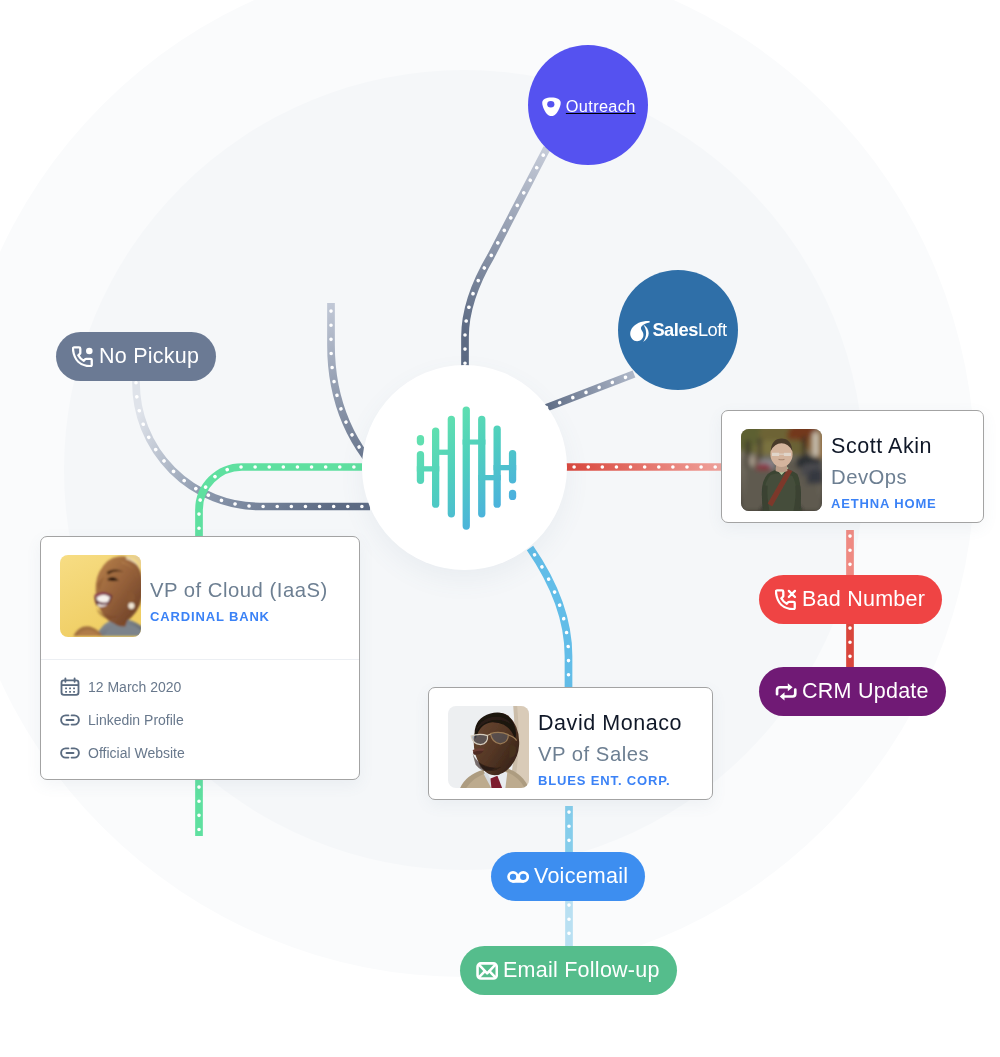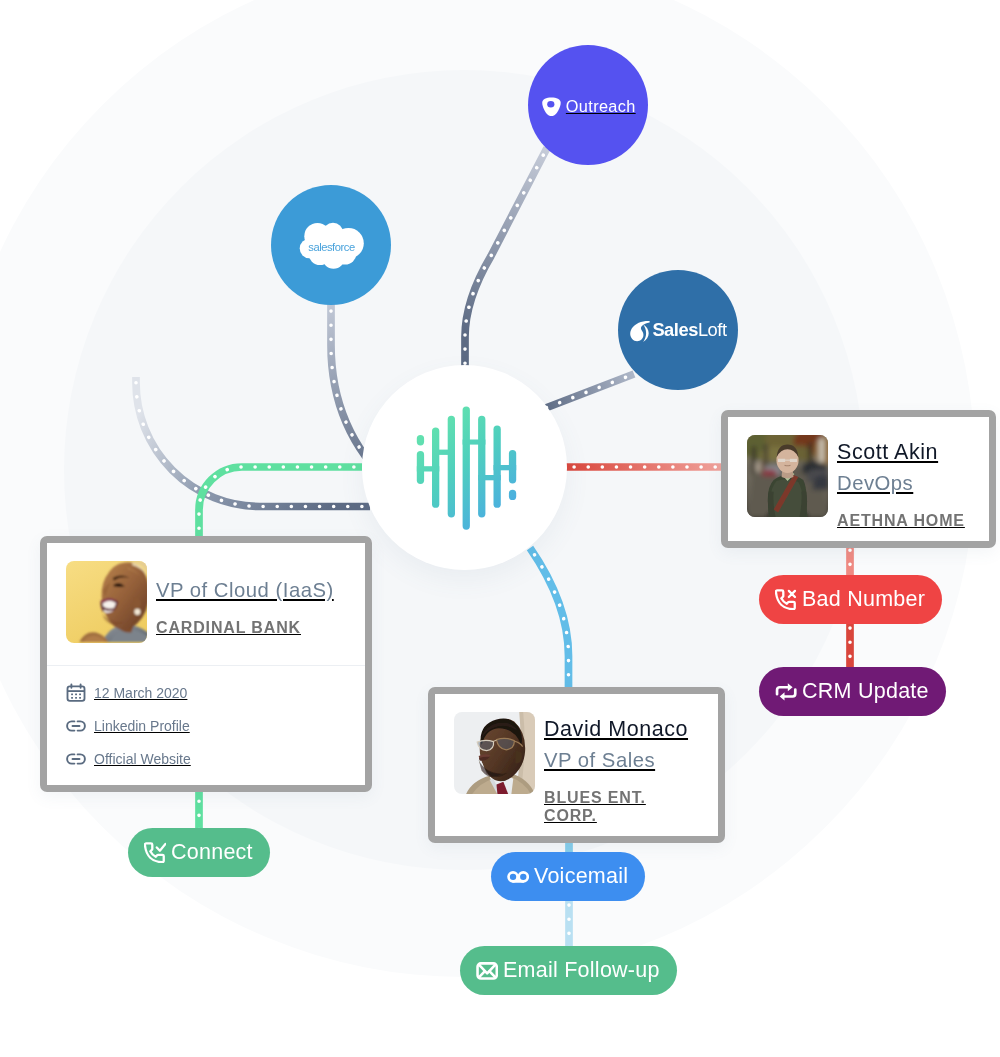--- a/index.html
+++ b/index.html
@@ -13,31 +13,31 @@
   .icircle{position:absolute;border-radius:50%;display:flex;align-items:center;
            justify-content:center;}
   .ilabel{color:#fff;font-size:16.3px;letter-spacing:.35px;line-height:1;}
 
   
   #hub{position:absolute;left:362px;top:365px;width:205px;height:205px;border-radius:50%;
        background:#fff;box-shadow:0 10px 26px rgba(90,110,140,.07);
        display:flex;align-items:center;justify-content:center;}
 
   
-  .card{position:absolute;background:#fff;border:7px solid #a3a3a3;border-radius:7px;
-        box-shadow:0 5px 16px rgba(90,110,140,.07);text-decoration:underline;}
+  .card{position:absolute;background:#fff;border:1px solid #a3a3a3;border-radius:7px;
+        box-shadow:0 5px 16px rgba(90,110,140,.07);}
   .crow{display:flex;padding:18px 18px 11px 19px;}
   .card.has-details .crow{padding-bottom:21.5px;}
   .cthumb{width:81px;height:82px;border-radius:8px;flex:0 0 auto;overflow:hidden;
           position:relative;}
   .cthumb svg{display:block;width:100%;height:100%;}
   .cinfo{margin-left:9px;display:flex;flex-direction:column;justify-content:center;padding-top:5px;}
   .cname{font-size:21.5px;color:#101828;line-height:1.18;letter-spacing:.55px;}
   .crole{font-size:20.3px;color:#6d7f92;line-height:1.3;margin-top:4.5px;letter-spacing:.5px;}
-  .ccomp{font-size:16px;font-weight:bold;color:#737373;letter-spacing:.85px;margin-top:16px;}
+  .ccomp{font-size:13px;font-weight:bold;color:#3b82f6;letter-spacing:.85px;margin-top:6px;}
   .cdetails{border-top:1px solid #eceff3;padding:14px 18px 13px 19px;}
   .drow{display:flex;align-items:center;height:26px;margin-bottom:7.3px;}
   .drow:last-child{margin-bottom:0;}
   .dicon{width:20px;height:20px;flex:0 0 auto;margin-right:8px;display:flex;
          align-items:center;justify-content:center;}
   .dicon svg{display:block;}
   .dtext{font-size:14px;color:#68788c;letter-spacing:0px;}
 
   
   .pill{position:absolute;display:flex;align-items:center;border-radius:25px;
@@ -168,35 +168,20 @@
 
   <div class="icircle" style="left:528px;top:45px;width:120px;height:120px;background:#5552f0;padding-top:2px;box-sizing:border-box;text-decoration:underline;">
     <svg width="19" height="19.5" viewBox="0 0 19 19.5" style="margin-right:4.5px;margin-left:2px;margin-top:1px;">
       <path d="M9.4 0.4C14.5 0.4 18.7 2.2 18.7 5.7 18.7 10.0 14.6 19.2 9.4 19.2
                4.2 19.2 0.2 10.0 0.2 5.7 0.2 2.2 4.3 0.4 9.4 0.4Z" fill="#ffffff"></path>
       <ellipse cx="8.8" cy="7.3" rx="3.6" ry="3.3" fill="#5552f0"></ellipse>
     </svg>
     <span class="ilabel">Outreach</span>
   </div>
 
-  <div class="icircle" style="left:271px;top:185px;width:120px;height:120px;background:#3c9bd7;">
-    <svg width="65" height="47" viewBox="0 0 65 47" style="margin-top:1px;">
-      <g fill="#ffffff">
-        <circle cx="18.5" cy="14.2" r="13.2"></circle>
-        <circle cx="34.0" cy="11.0" r="10.2"></circle>
-        <circle cx="49.5" cy="21.2" r="15.3"></circle>
-        <circle cx="10.5" cy="26.5" r="9.8"></circle>
-        <circle cx="21.0" cy="31.5" r="11.5"></circle>
-        <circle cx="34.5" cy="35.5" r="11.2"></circle>
-        <circle cx="46.0" cy="31.0" r="11.5"></circle>
-        <rect x="10" y="14" width="48" height="19"></rect>
-      </g>
-      <text x="32.5" y="29.0" text-anchor="middle" font-family="'Liberation Sans',sans-serif" font-size="11.2" fill="#4aa3dc" letter-spacing="-0.45">salesforce</text>
-    </svg>
-  </div>
 
   <div class="icircle" style="left:618px;top:270px;width:120px;height:120px;background:#2f6fa8;">
     <svg width="21" height="24" viewBox="0 0 21 24" style="margin-right:2px;margin-top:1px;">
       <g fill="#ffffff">
 
         <path d="M20.6 2.0C13.6 1.6 6.2 4.1 2.9 9.3 0.6 12.9 0.7 17.2 3.2 20.0
                  c2.4 2.7 6.6 3.0 9.3 .5 2.5-2.3 2.5-5.9 .6-8.5-1.5-2.0-1.5-3.6-.2-5.0
                  1.7-1.9 4.6-3.1 7.7-3.6z"></path>
 
         <path d="M14.3 5.6c3.3 2.0 5.4 5.2 5.4 8.7 0 3.6-2.2 6.8-5.6 8.6 1.9-2.4 3.0-5.4 3.0-8.6
@@ -453,20 +438,29 @@
         </svg>
       </div>
       <div class="cinfo">
         <div class="cname">David Monaco</div>
         <div class="crole">VP of Sales</div>
         <div class="ccomp">BLUES ENT. CORP.</div>
       </div>
     </div>
   </div>
 
+  <div class="pill" style="left:56px;top:332px;background:#6b7a94;">
+    <span class="picon">
+        <svg viewBox="1.1 1.3 21.0 21.0" width="21.5" height="21.5">
+          <path d="M3.3 2.6 h4.6 a1.3 1.3 0 0 1 1.3 1.3 v4.2 a1.3 1.3 0 0 1-.45 .98 l-1.5 1.3 a12.6 12.6 0 0 0 5.35 5.35 l1.3-1.5 a1.3 1.3 0 0 1 .98-.45 h4.2 a1.3 1.3 0 0 1 1.3 1.3 v4.6 a1.3 1.3 0 0 1-1.3 1.3 C9.2 21 3 14.8 2 4.0 a1.3 1.3 0 0 1 1.3-1.4 z" fill="none" stroke="#fff" stroke-width="2.25" stroke-linejoin="round" stroke-linecap="round"></path>
+          <circle cx="18.0" cy="6.2" r="3.2" fill="#fff"></circle>
+        </svg>
+      </span>
+    <span class="plabel">No Pickup</span>
+  </div>
 
   <div class="pill" style="left:759px;top:575px;background:#ef4444;">
     <span class="picon">
         <svg viewBox="1.1 1.3 21.0 21.0" width="21.5" height="21.5">
           <path d="M3.3 2.6 h4.6 a1.3 1.3 0 0 1 1.3 1.3 v4.2 a1.3 1.3 0 0 1-.45 .98 l-1.5 1.3 a12.6 12.6 0 0 0 5.35 5.35 l1.3-1.5 a1.3 1.3 0 0 1 .98-.45 h4.2 a1.3 1.3 0 0 1 1.3 1.3 v4.6 a1.3 1.3 0 0 1-1.3 1.3 C9.2 21 3 14.8 2 4.0 a1.3 1.3 0 0 1 1.3-1.4 z" fill="none" stroke="#fff" stroke-width="2.25" stroke-linejoin="round" stroke-linecap="round"></path>
           <path d="M14.6 3.1 L20.6 9.1 M20.6 3.1 L14.6 9.1" stroke="#fff" stroke-width="2.2" stroke-linecap="round"></path>
         </svg>
       </span>
     <span class="plabel">Bad Number</span>
   </div>
@@ -476,29 +470,20 @@
         <svg viewBox="1.1 1.3 21.0 21.0" width="21.5" height="21.5">
           <path d="M3.1 14.2V10.0a2.6 2.6 0 0 1 2.6-2.6h9.6" fill="none" stroke="#fff" stroke-width="2.6" stroke-linecap="round" stroke-linejoin="round"></path>
           <path d="M13.6 3.4 L18.3 7.4 L13.6 11.4 Z" fill="#fff"></path>
           <path d="M20.9 9.6v4.2a2.6 2.6 0 0 1-2.6 2.6H8.7" fill="none" stroke="#fff" stroke-width="2.6" stroke-linecap="round" stroke-linejoin="round"></path>
           <path d="M10.4 12.4 L5.7 16.4 L10.4 20.4 Z" fill="#fff"></path>
         </svg>
       </span>
     <span class="plabel">CRM Update</span>
   </div>
 
-  <div class="pill" style="left:128px;top:828px;background:#55bd8c;">
-    <span class="picon">
-        <svg viewBox="1.1 1.3 21.0 21.0" width="21.5" height="21.5">
-          <path d="M3.3 2.6 h4.6 a1.3 1.3 0 0 1 1.3 1.3 v4.2 a1.3 1.3 0 0 1-.45 .98 l-1.5 1.3 a12.6 12.6 0 0 0 5.35 5.35 l1.3-1.5 a1.3 1.3 0 0 1 .98-.45 h4.2 a1.3 1.3 0 0 1 1.3 1.3 v4.6 a1.3 1.3 0 0 1-1.3 1.3 C9.2 21 3 14.8 2 4.0 a1.3 1.3 0 0 1 1.3-1.4 z" fill="none" stroke="#fff" stroke-width="2.25" stroke-linejoin="round" stroke-linecap="round"></path>
-          <path d="M13.6 6.6 L16.6 9.8 L22 3.3" fill="none" stroke="#fff" stroke-width="2.2" stroke-linecap="round" stroke-linejoin="round"></path>
-        </svg>
-      </span>
-    <span class="plabel">Connect</span>
-  </div>
 
   <div class="pill" style="left:491px;top:852px;background:#3d8ef0;">
     <span class="picon">
         <svg viewBox="1.1 1.3 21.0 21.0" width="21.5" height="21.5">
           <circle cx="7.0" cy="11.9" r="4.4" fill="none" stroke="#fff" stroke-width="2.6"></circle>
           <circle cx="17.0" cy="11.9" r="4.4" fill="none" stroke="#fff" stroke-width="2.6"></circle>
           <path d="M7.0 16.3h10" stroke="#fff" stroke-width="2.6" stroke-linecap="round"></path>
           <circle cx="12" cy="14.0" r="0.95" fill="#fff"></circle>
         </svg>
       </span>

